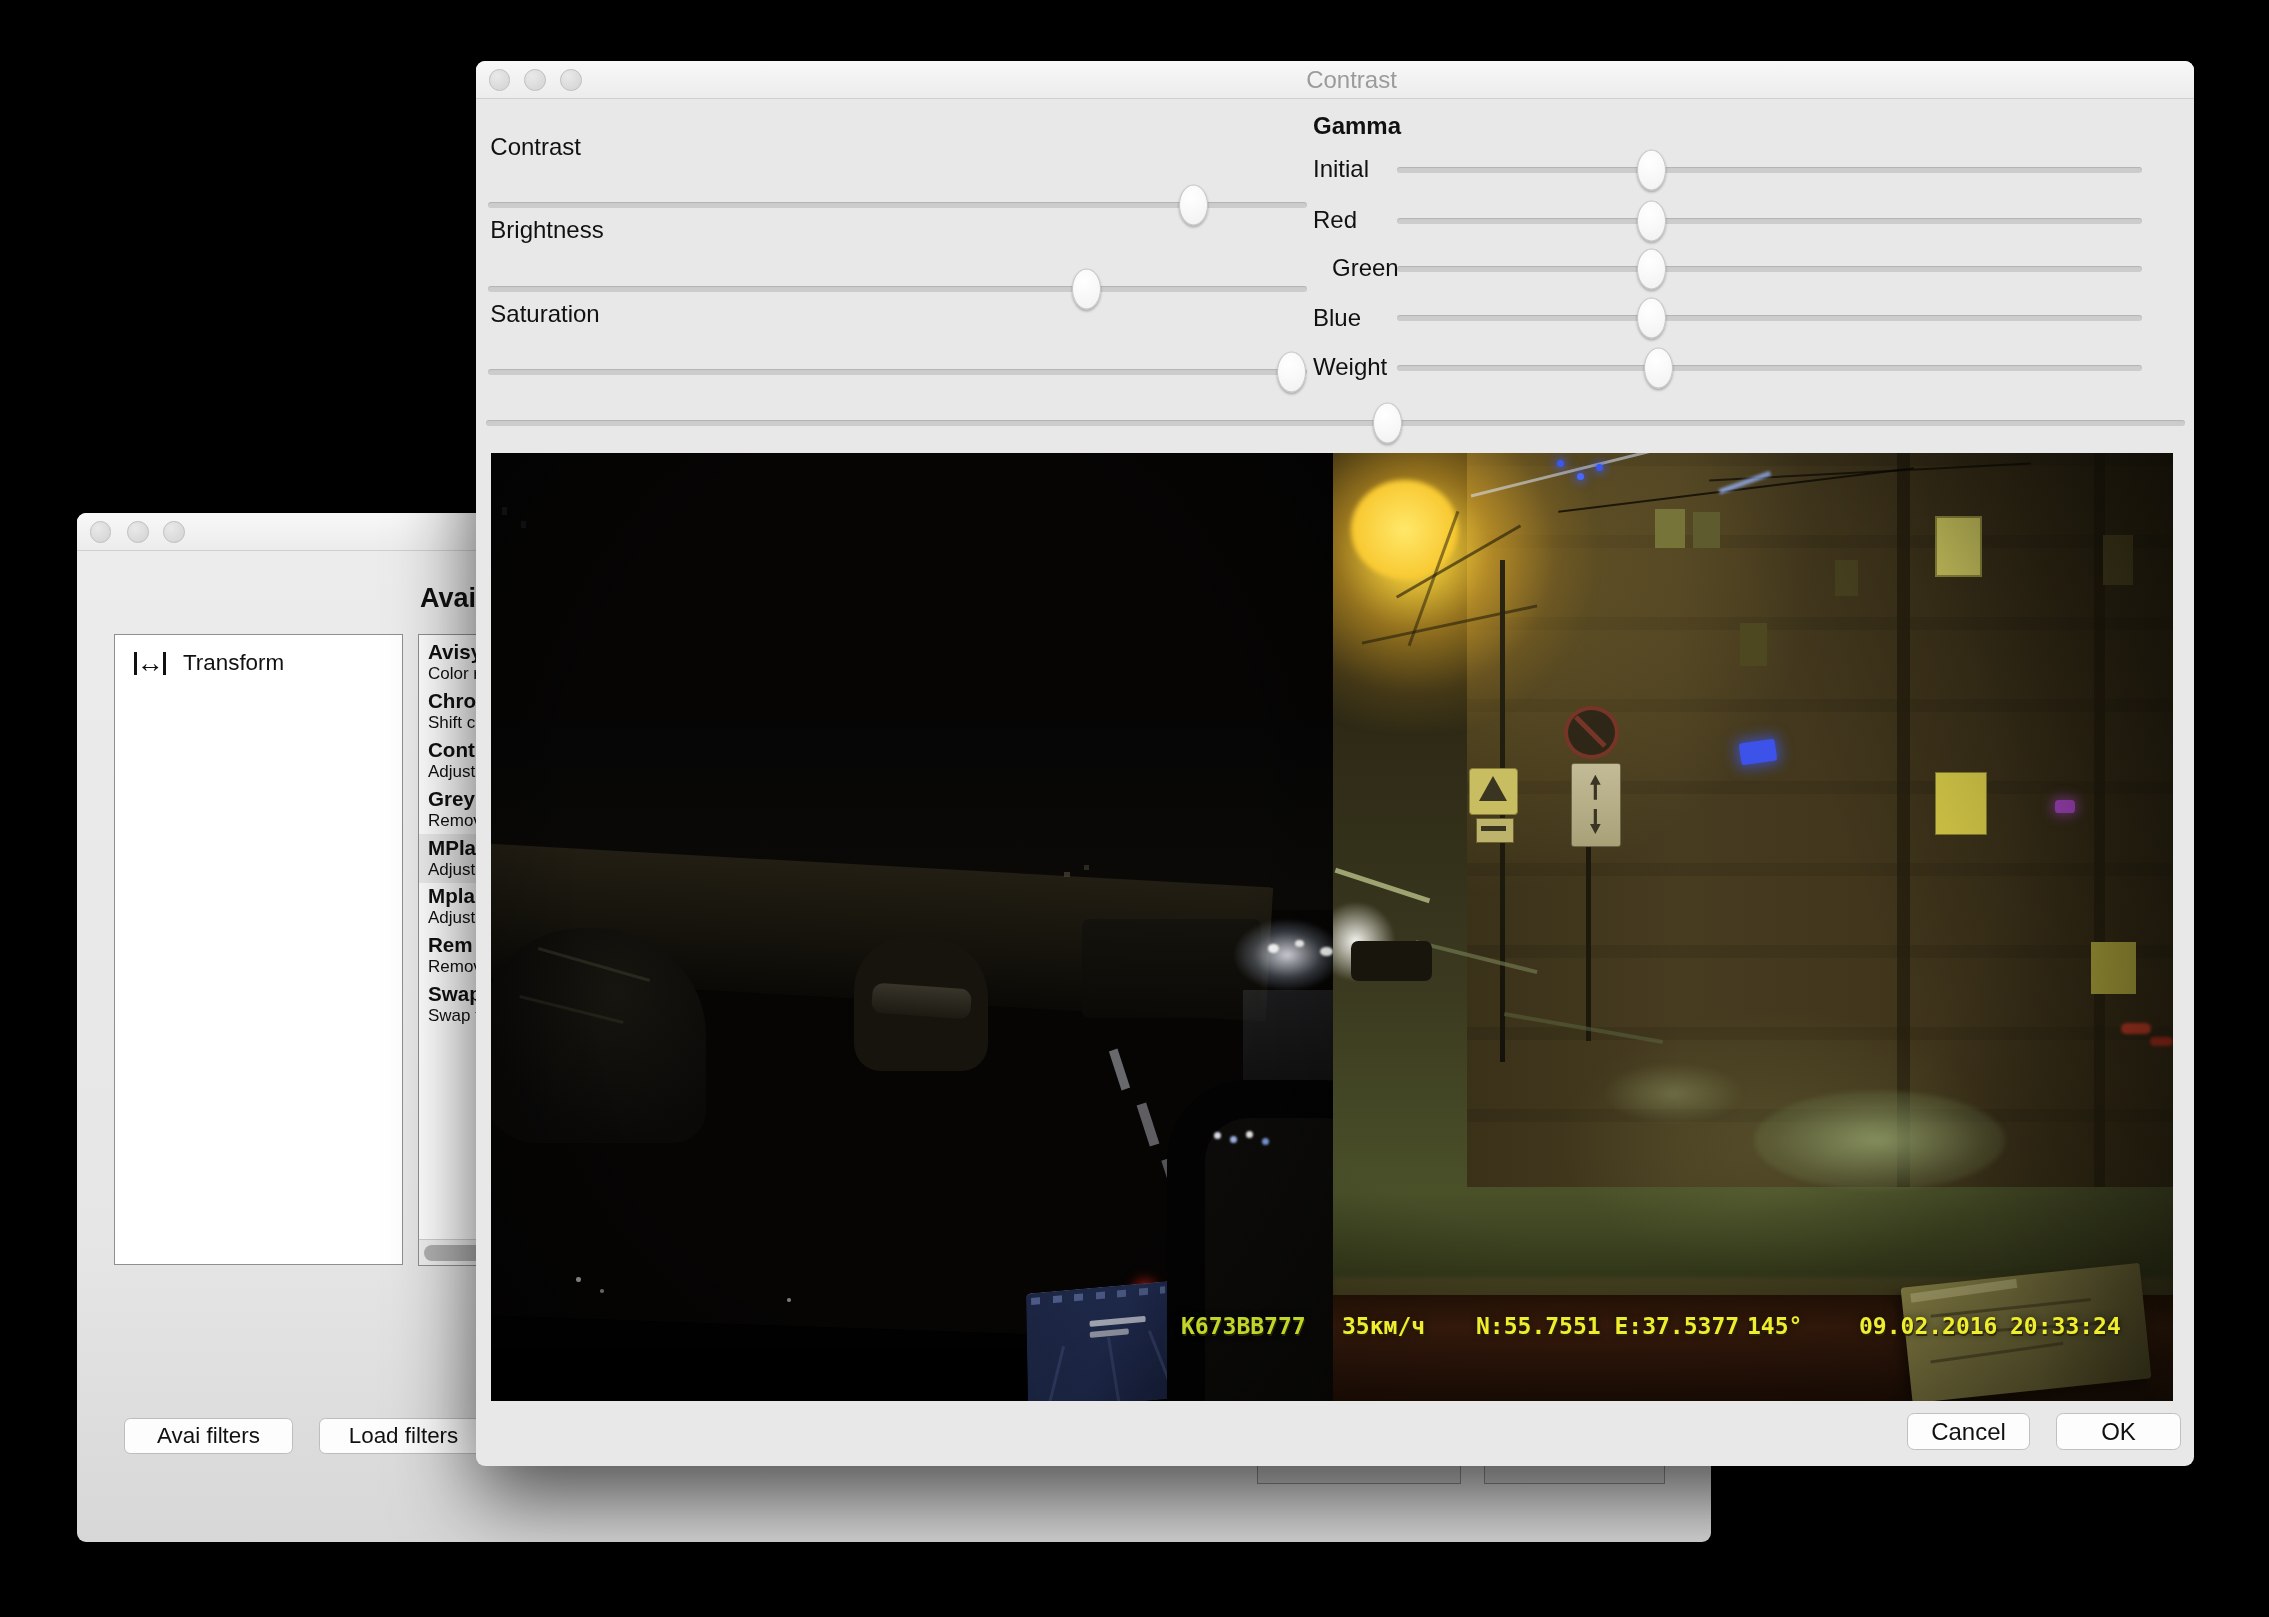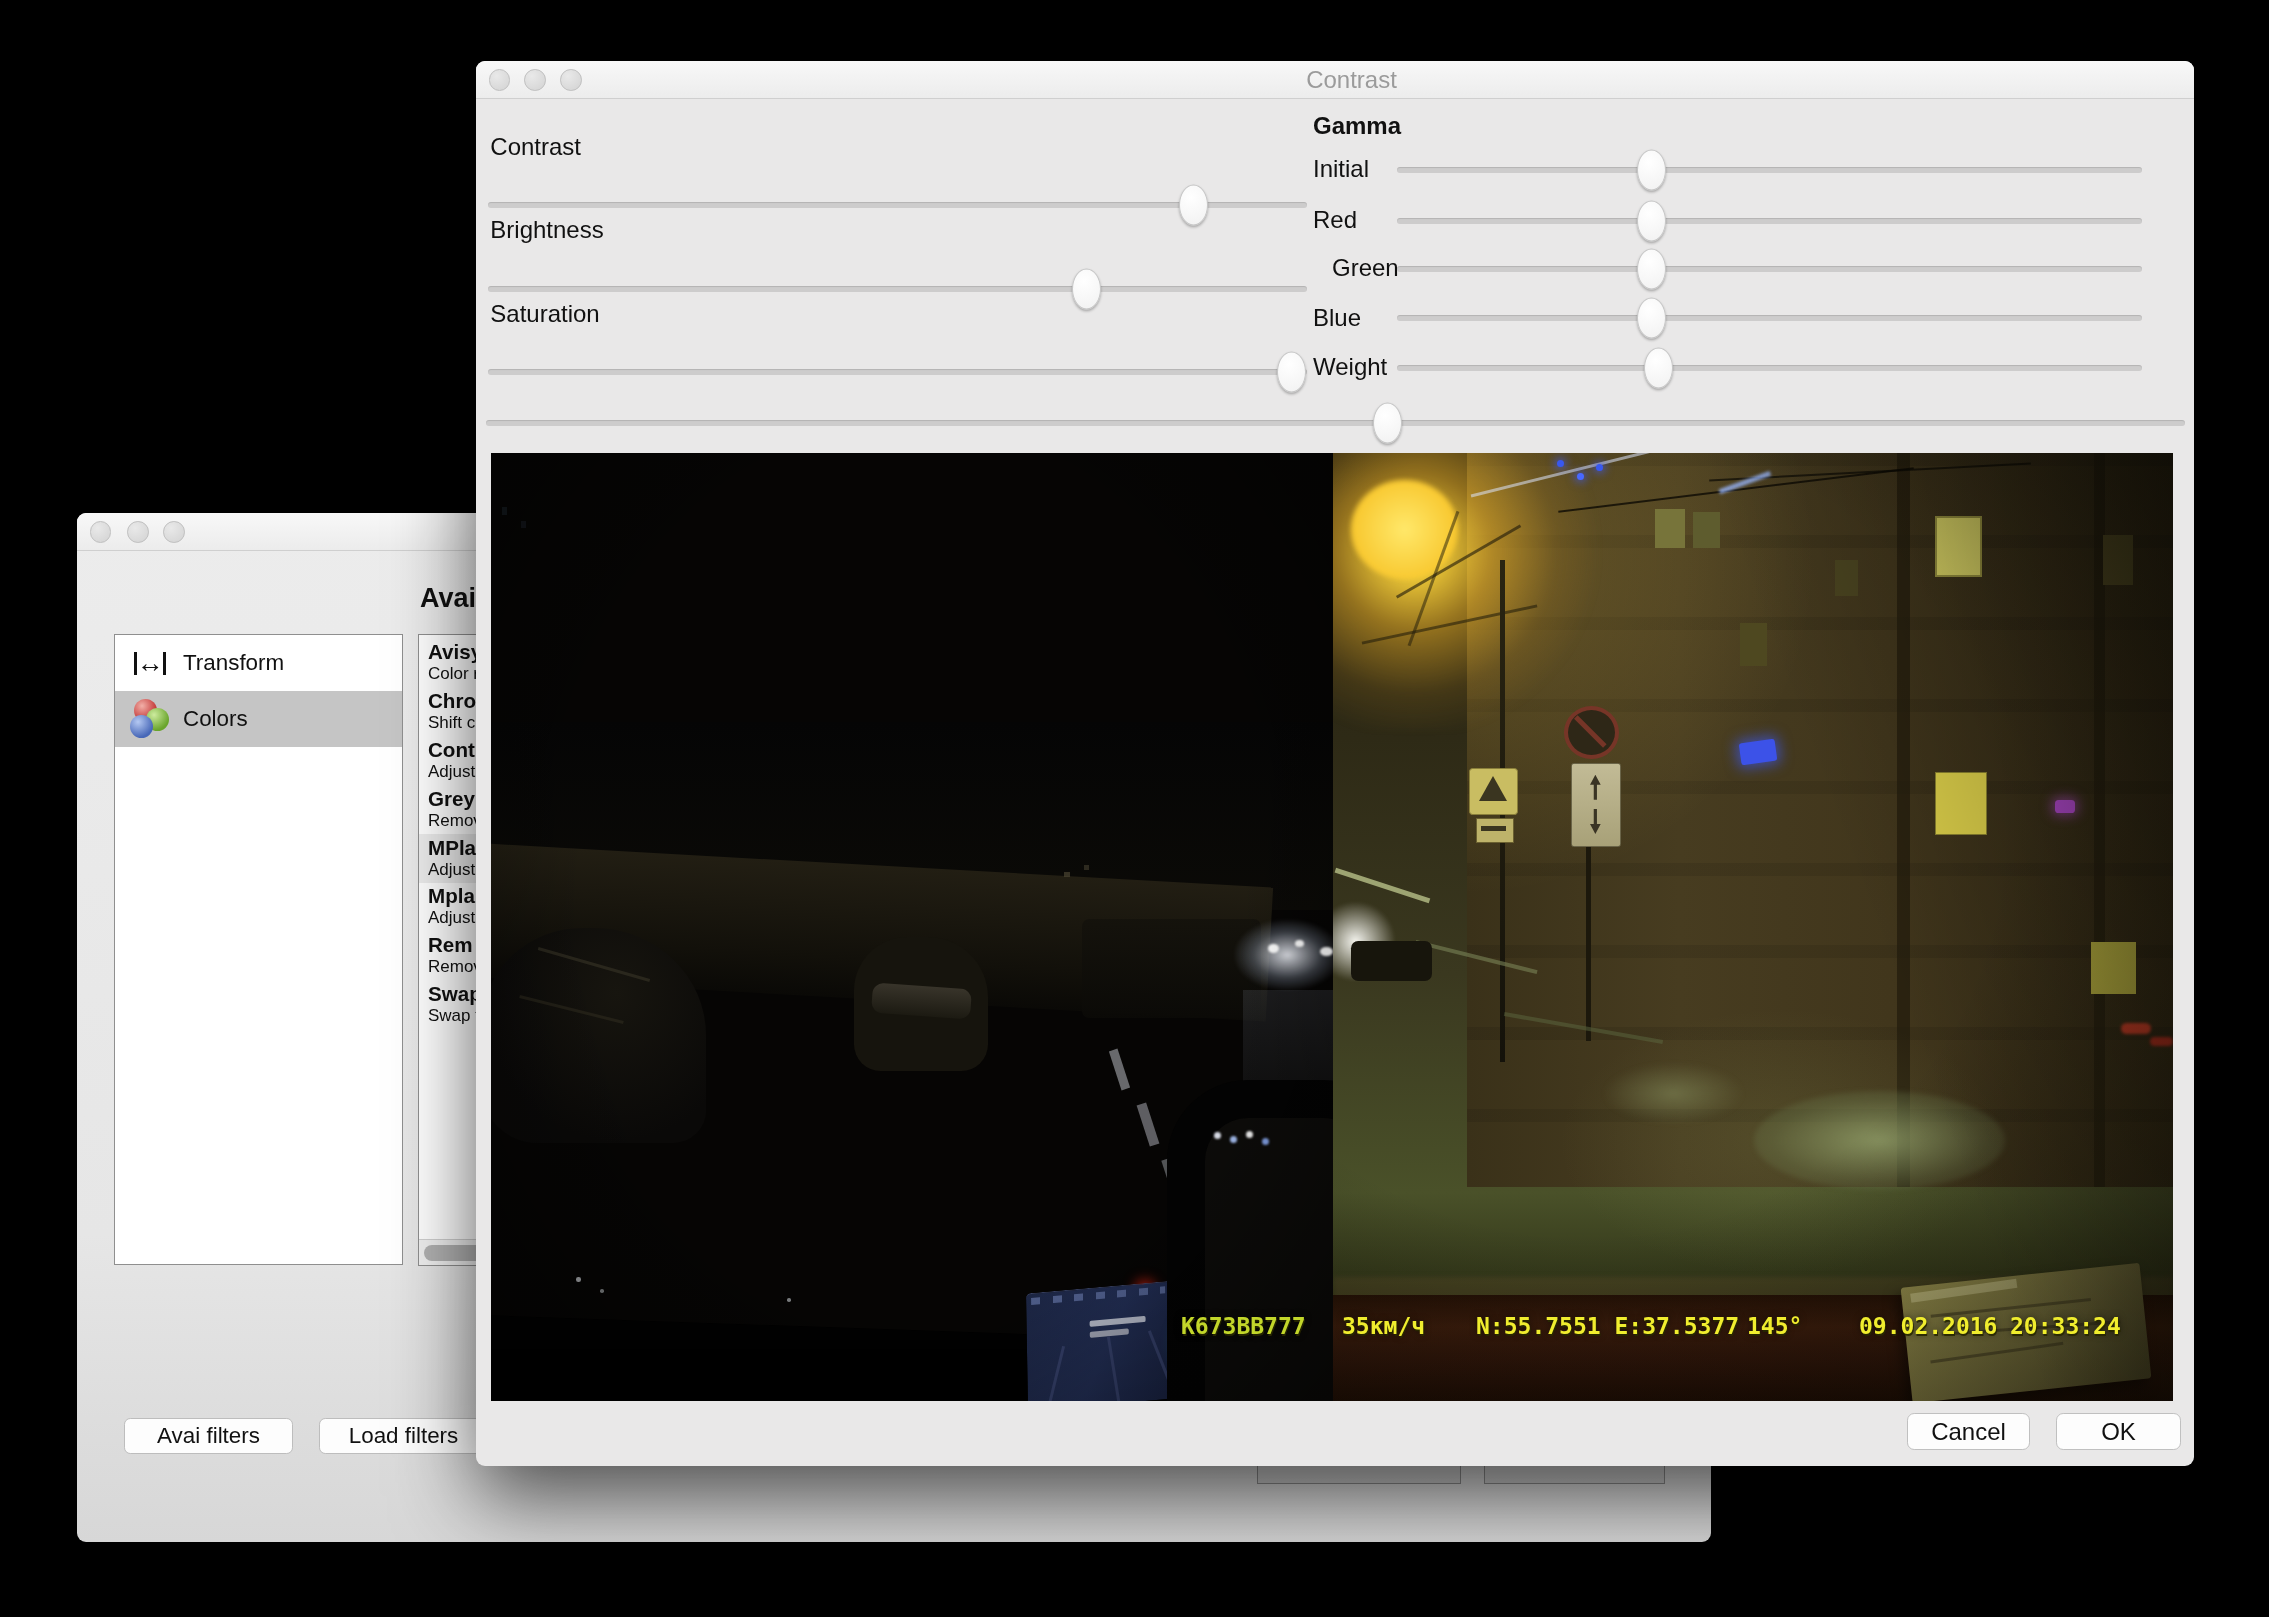--- a/index.html
+++ b/index.html
@@ -106,28 +106,20 @@
 
     <div class="panel" id="fm-sidebar">
       <div class="cat-row">
         <span class="cat-icon">
             <span class="t-bar"></span>
             <span class="t-arrow">↔</span>
             <span class="t-bar"></span>
           </span>
         <span class="cat-label">Transform</span>
       </div>
-      <div class="cat-row sel">
-        <span class="cat-icon">
-            <span class="ball r"></span>
-            <span class="ball g"></span>
-            <span class="ball b"></span>
-          </span>
-        <span class="cat-label">Colors</span>
-      </div>
     </div>
 
     <div class="panel" id="fm-list">
       <div class="f-row" style="margin-top:3.6px">
         <div class="f-name">Avisy</div>
         <div class="f-desc">Color r</div>
       </div>
       <div class="f-row">
         <div class="f-name">Chro</div>
         <div class="f-desc">Shift cl</div>

